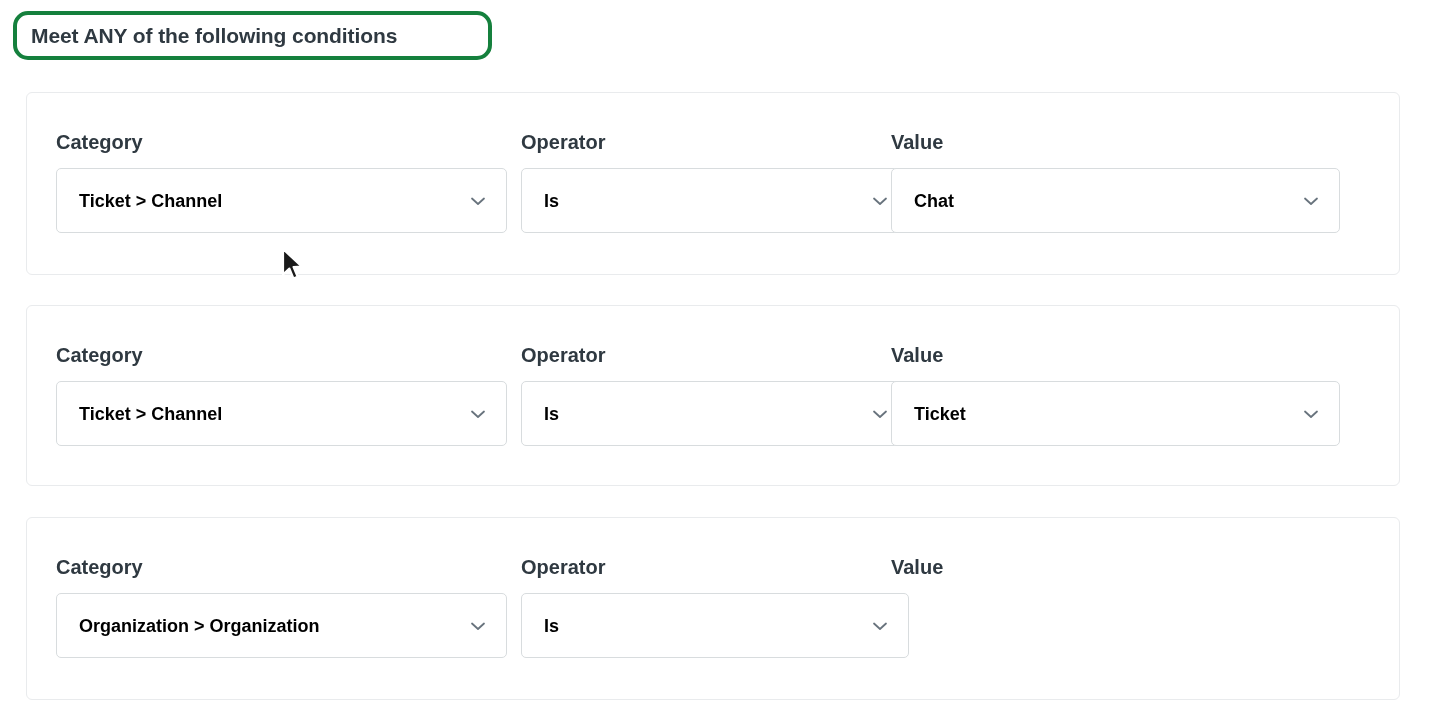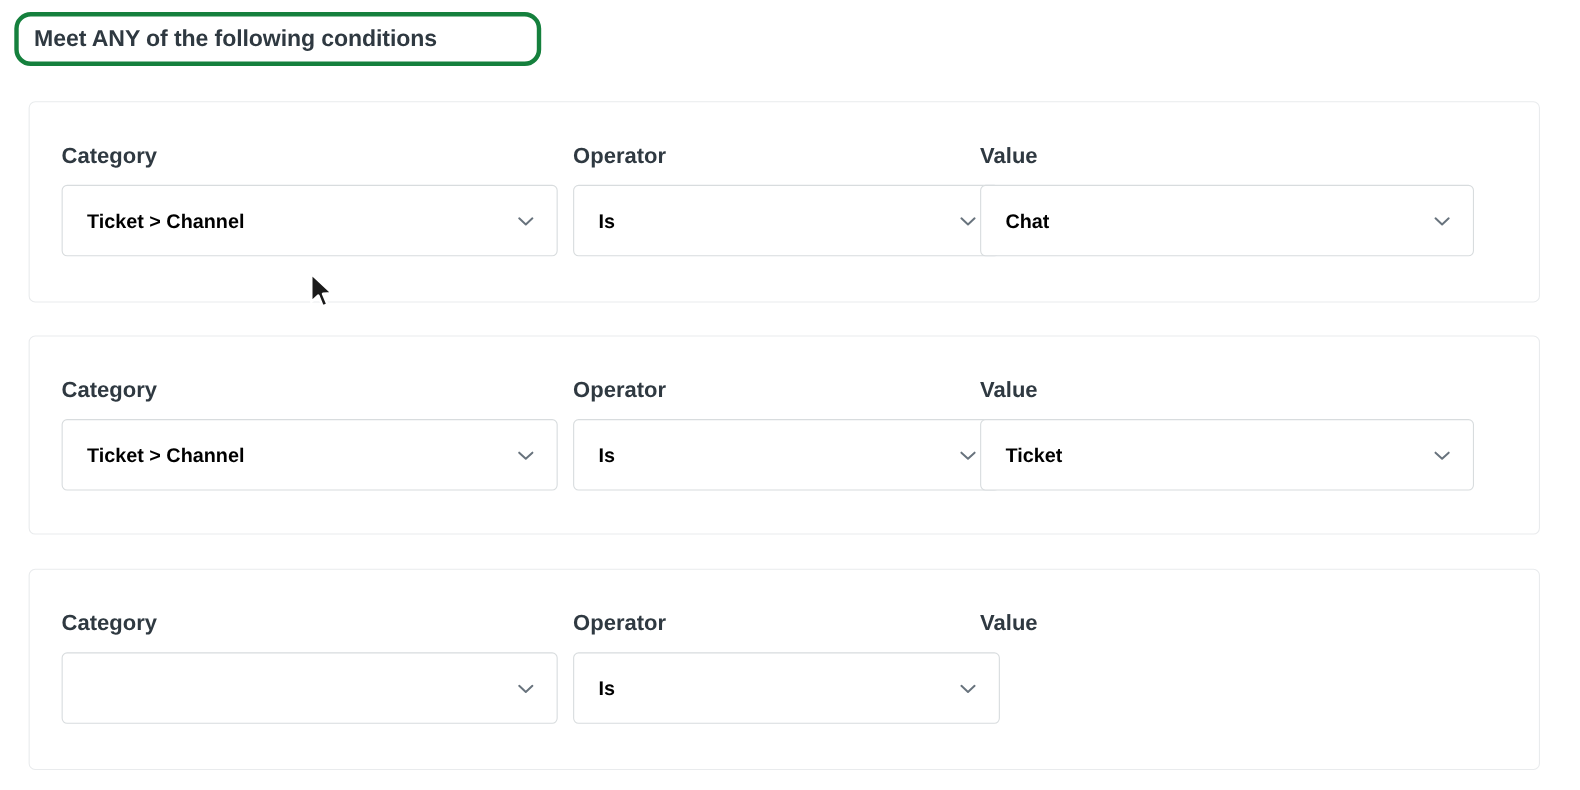--- a/index.html
+++ b/index.html
@@ -212,20 +212,21 @@
 
     </div>
   </div>
 
   <div class="condition-card" id="card-2">
     <div class="fields-row">
 
       <div class="field col-category">
         <div class="field-label">Category</div>
         <div class="select-control">
+          <span class="select-value">Organization &gt; Organization</span>
           <span class="chevron">
             <svg width="20" height="20" viewBox="0 0 20 20" fill="none">
                 <path d="M4 7.5L10 13L16 7.5" stroke="#68737d" stroke-width="1.8" stroke-linecap="round" stroke-linejoin="round"></path>
               </svg>
           </span>
         </div>
       </div>
 
       <div class="field col-operator">
         <div class="field-label">Operator</div>

